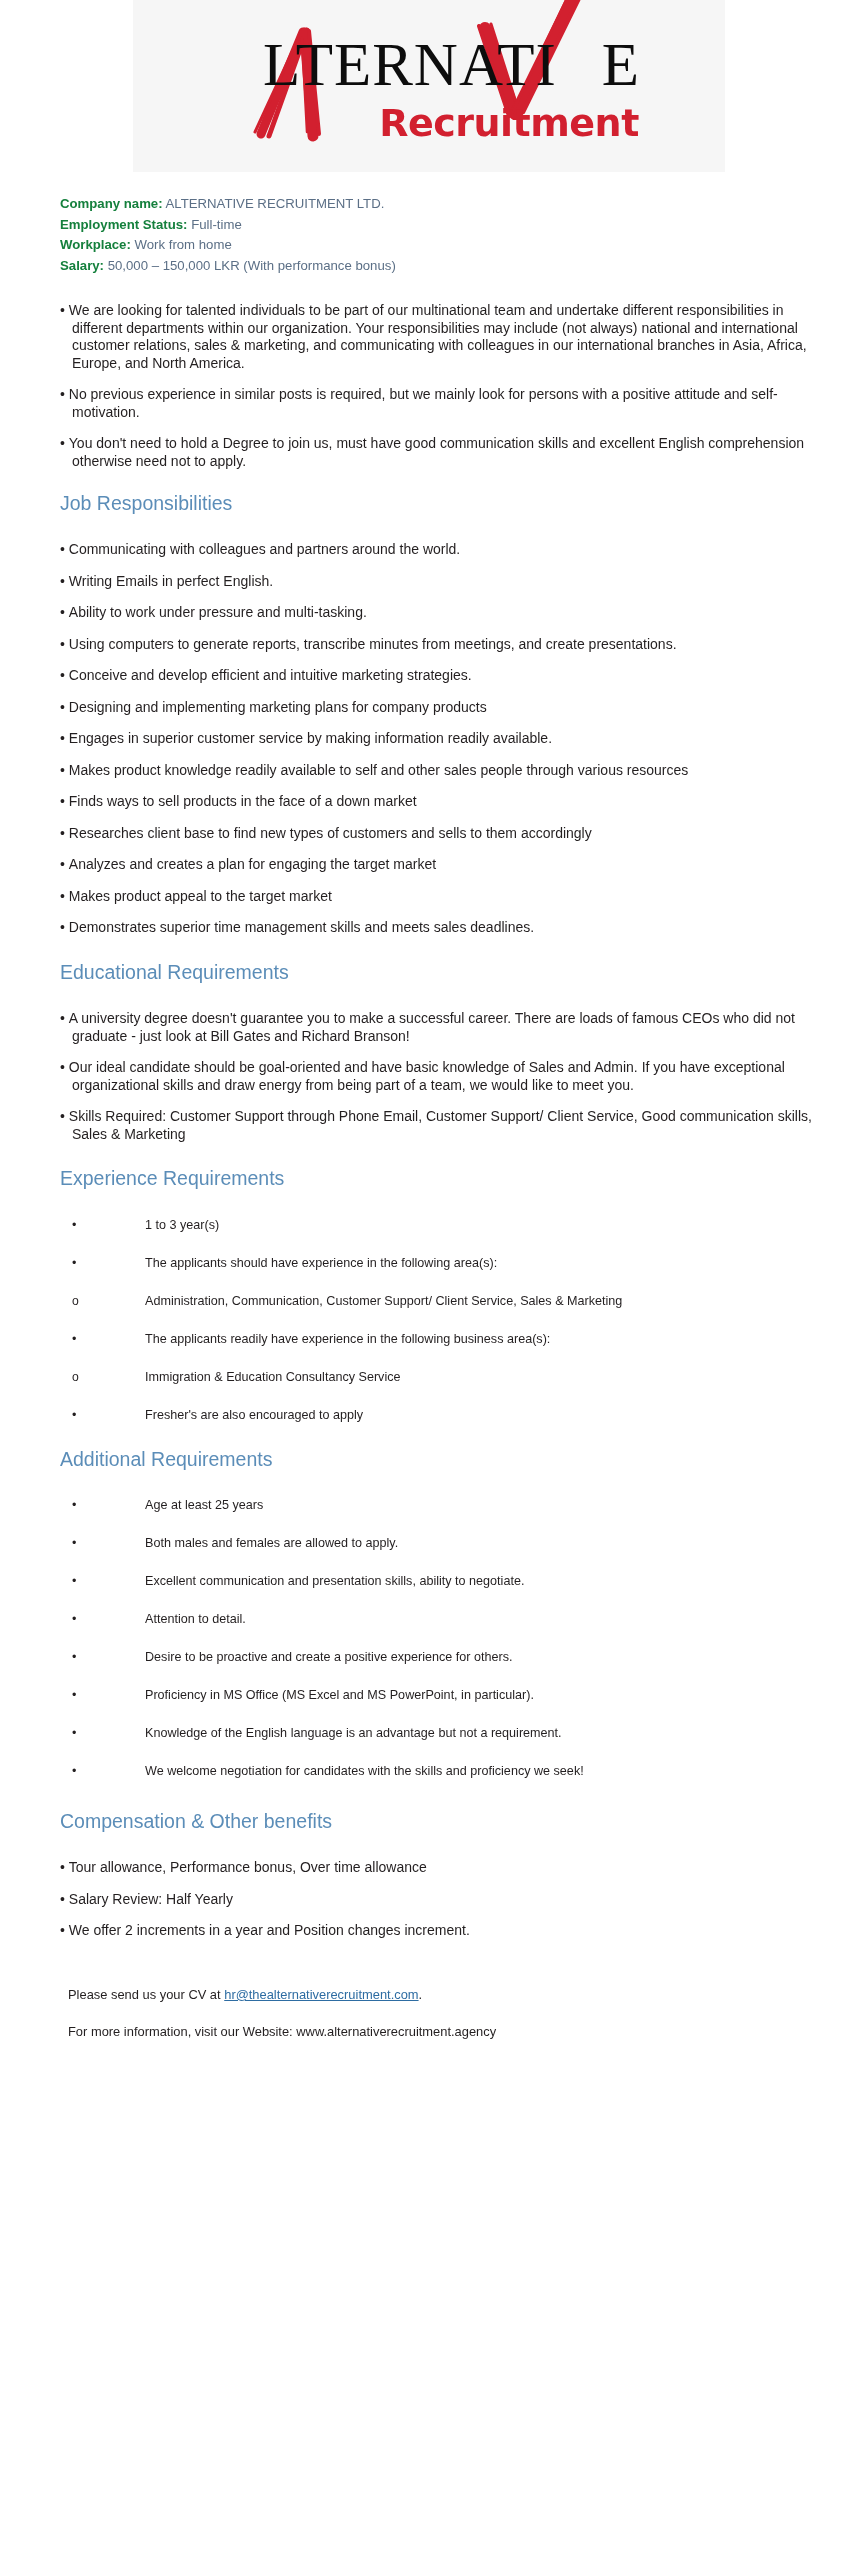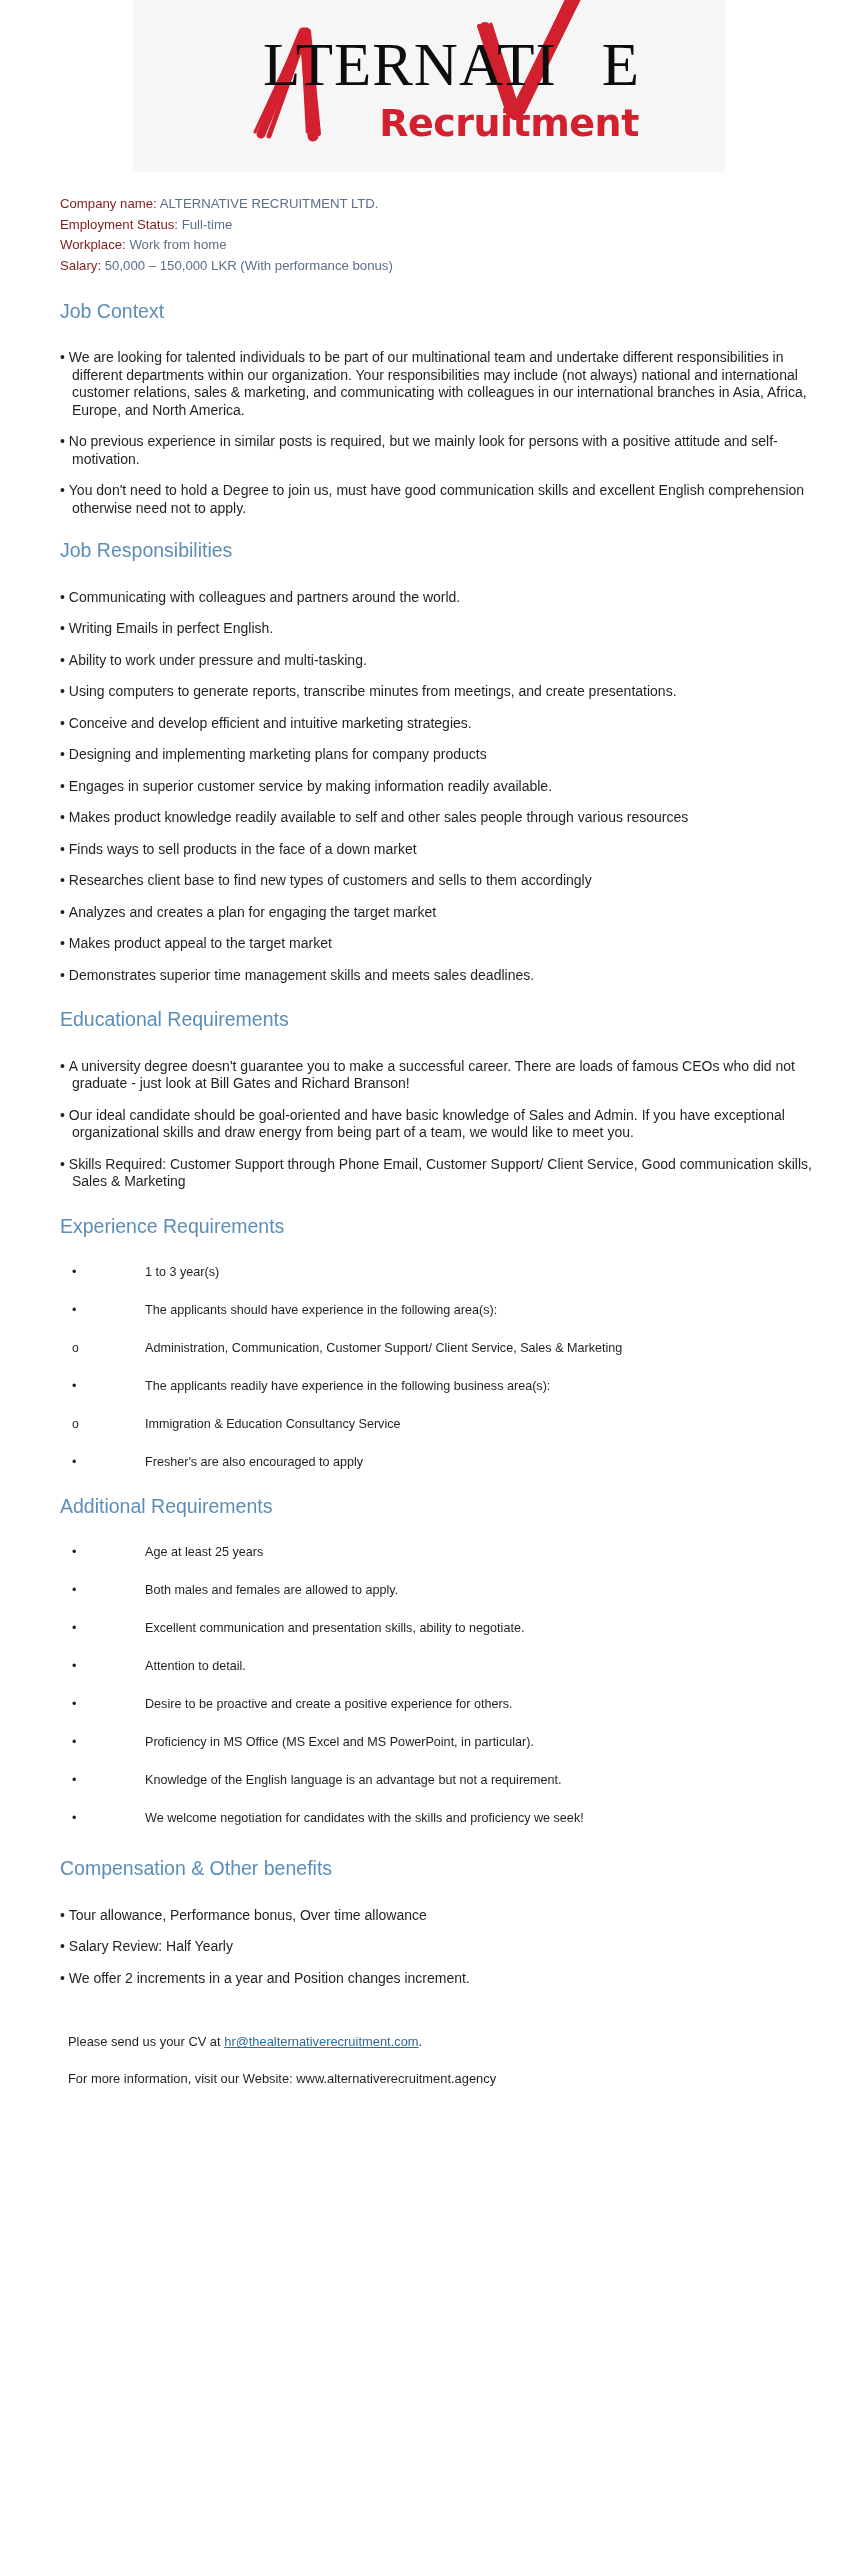--- a/index.html
+++ b/index.html
@@ -72,22 +72,22 @@
 
   
   .meta {
     margin: 14px 0 0 60px;
     width: 740px;
     font-size: 13.2px;
     line-height: 20.5px;
   }
   .meta-row { white-space: nowrap; }
   .meta-label {
-    font-weight: normal;
-    color: #7f1d1d;
+    font-weight: bold;
+    color: #15803d;
   }
   .meta-value { color: #5b6f86; }
 
   
   h2.section-title {
     font-weight: normal;
     color: #5b8db8;
     font-size: 19.5px;
     margin: 0;
     padding: 0;
@@ -193,21 +193,20 @@
       <span class="meta-label">Workplace:</span>
       <span class="meta-value">Work from home</span>
     </div>
     <div class="meta-row">
       <span class="meta-label">Salary:</span>
       <span class="meta-value">50,000 – 150,000 LKR (With performance bonus)</span>
     </div>
   </div>
 
   <div class="sec sec-gap-sm">
-    <h2 class="section-title">Job Context</h2>
     <ul class="body-list first-item">
       <li>We are looking for talented individuals to be part of our multinational team and undertake different responsibilities in different departments within our organization. Your responsibilities may include (not always) national and international customer relations, sales &amp; marketing, and communicating with colleagues in our international branches in Asia, Africa, Europe, and North America.</li>
       <li>No previous experience in similar posts is required, but we mainly look for persons with a positive attitude and self-motivation.</li>
       <li>You don't need to hold a Degree to join us, must have good communication skills and excellent English comprehension otherwise need not to apply.</li>
     </ul>
   </div>
 
   <div class="sec sec-gap-lg">
     <h2 class="section-title">Job Responsibilities</h2>
     <ul class="body-list first-item">

